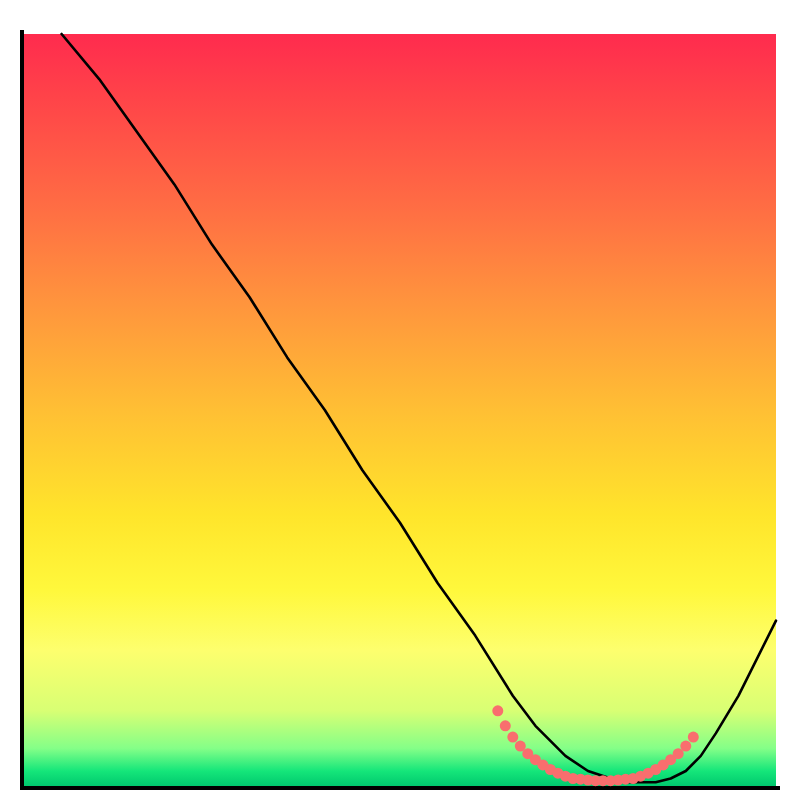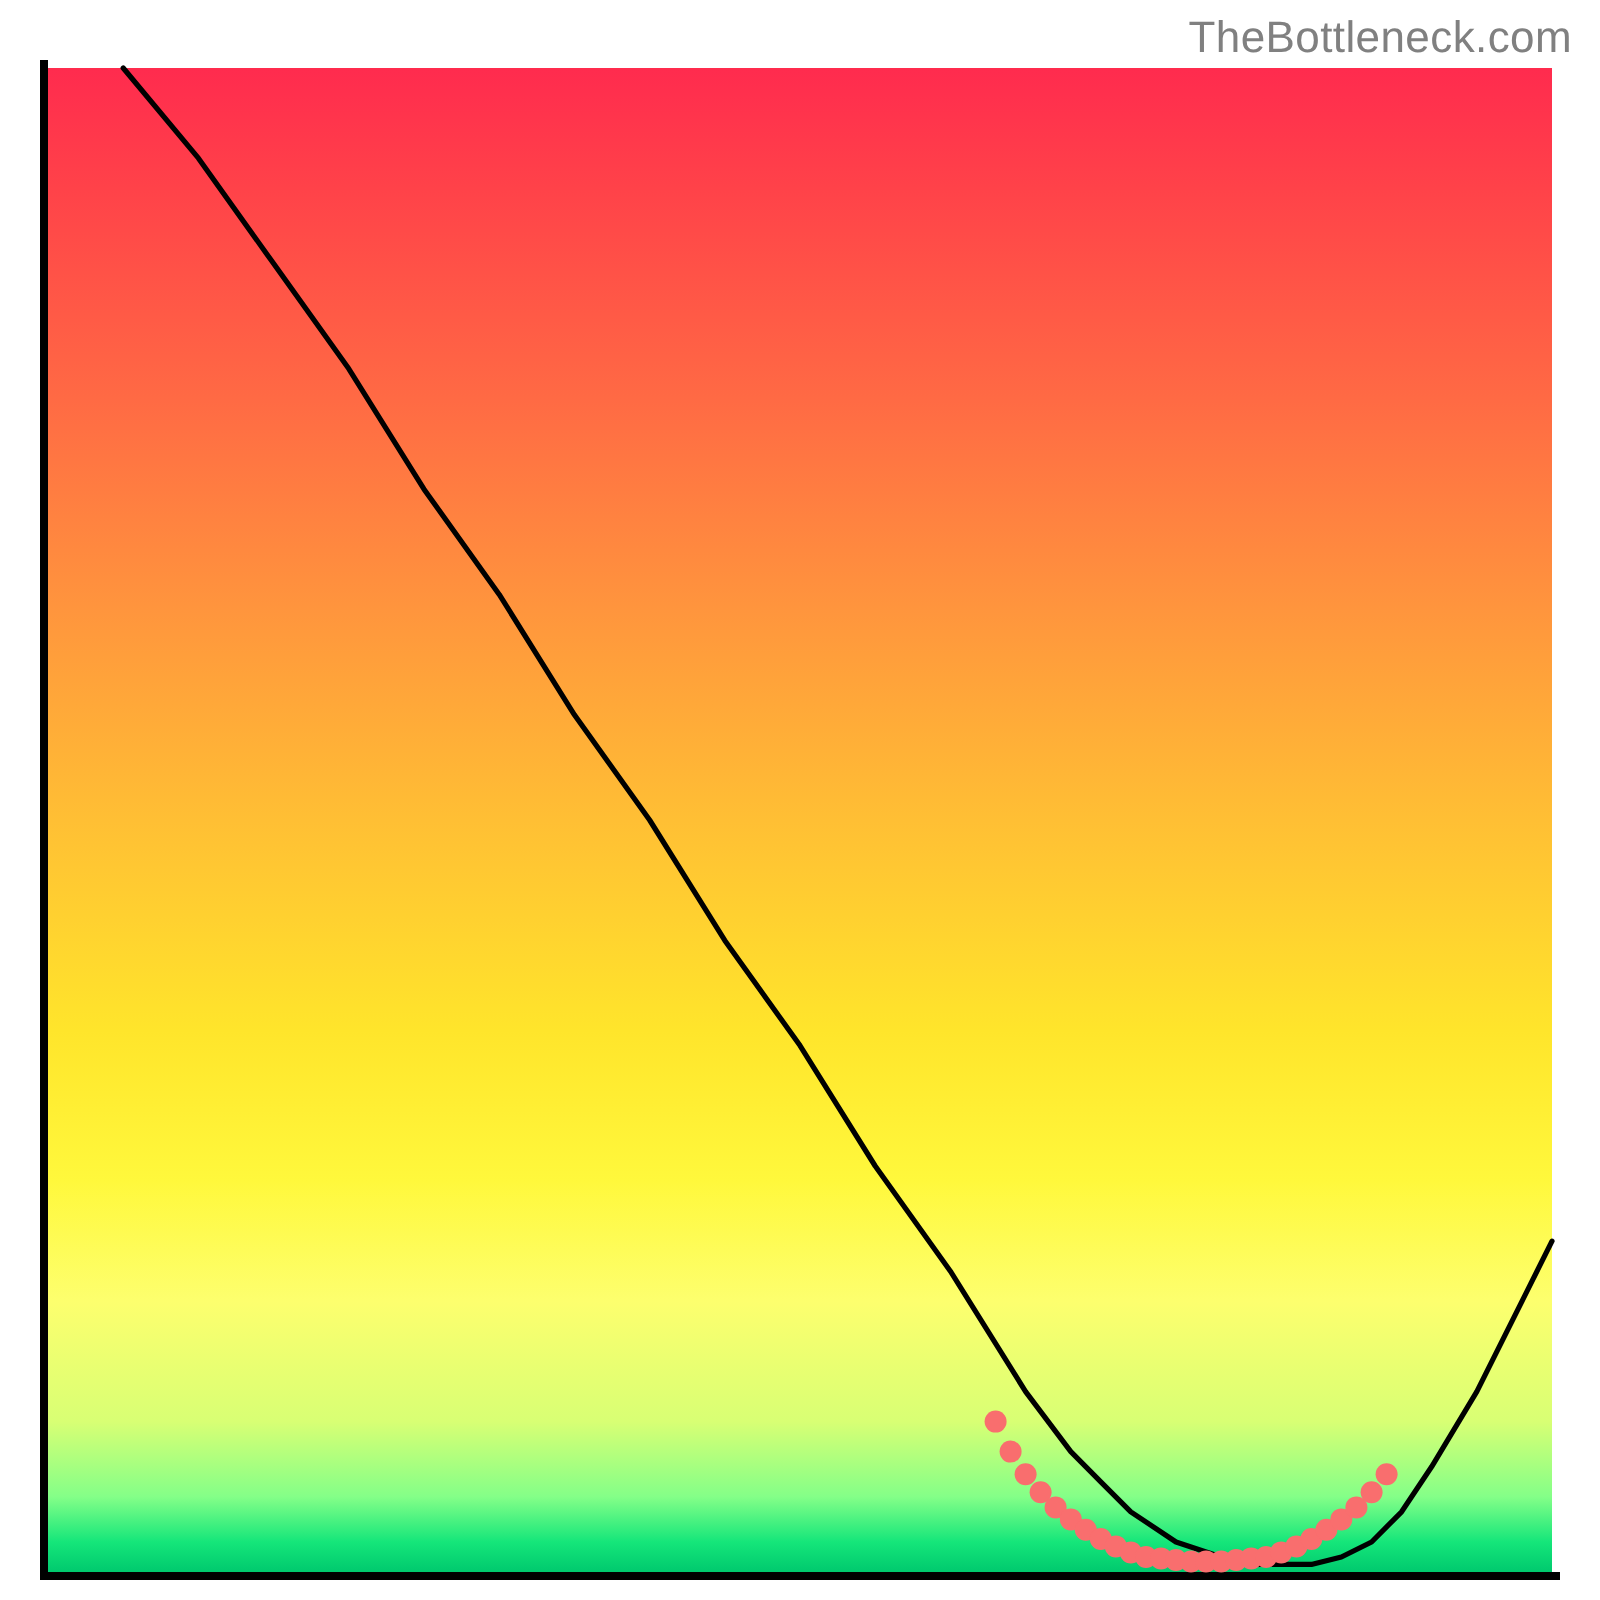--- a/index.html
+++ b/index.html
@@ -64,21 +64,20 @@
     top: 4px;
     width: 752px;
     height: 752px;
     overflow: visible;
   }
 </style>
 </head>
 <body>
 
 <div class="container">
-  <div class="watermark">TheBottleneck.com</div>
   <div class="plot">
     <div class="grad"></div>
     <div class="axes"></div>
     <svg class="overlay" viewBox="0 0 752 752" preserveAspectRatio="none">
       <path id="curve-path" fill="none" stroke="#000" stroke-width="2.6" stroke-linecap="round" stroke-linejoin="round" d="M37.6 0.0 L75.2 45.1 L112.8 97.8 L150.4 150.4 L188.0 210.6 L225.6 263.2 L263.2 323.4 L300.8 376.0 L338.4 436.2 L376.0 488.8 L413.6 549.0 L451.2 601.6 L488.8 661.8 L511.4 691.8 L526.4 706.9 L541.4 721.9 L564.0 737.0 L586.6 744.5 L601.6 748.2 L616.6 748.2 L631.7 748.2 L646.7 744.5 L661.8 737.0 L676.8 721.9 L691.8 699.4 L714.4 661.8 L752.0 586.6"></path>
       <g id="marker-group">
           <circle cx="473.8" cy="676.8" r="5.5" fill="#f96e6e"></circle>
           <circle cx="481.3" cy="691.8" r="5.5" fill="#f96e6e"></circle>
           <circle cx="488.8" cy="703.1" r="5.5" fill="#f96e6e"></circle>
           <circle cx="496.3" cy="712.1" r="5.5" fill="#f96e6e"></circle>

